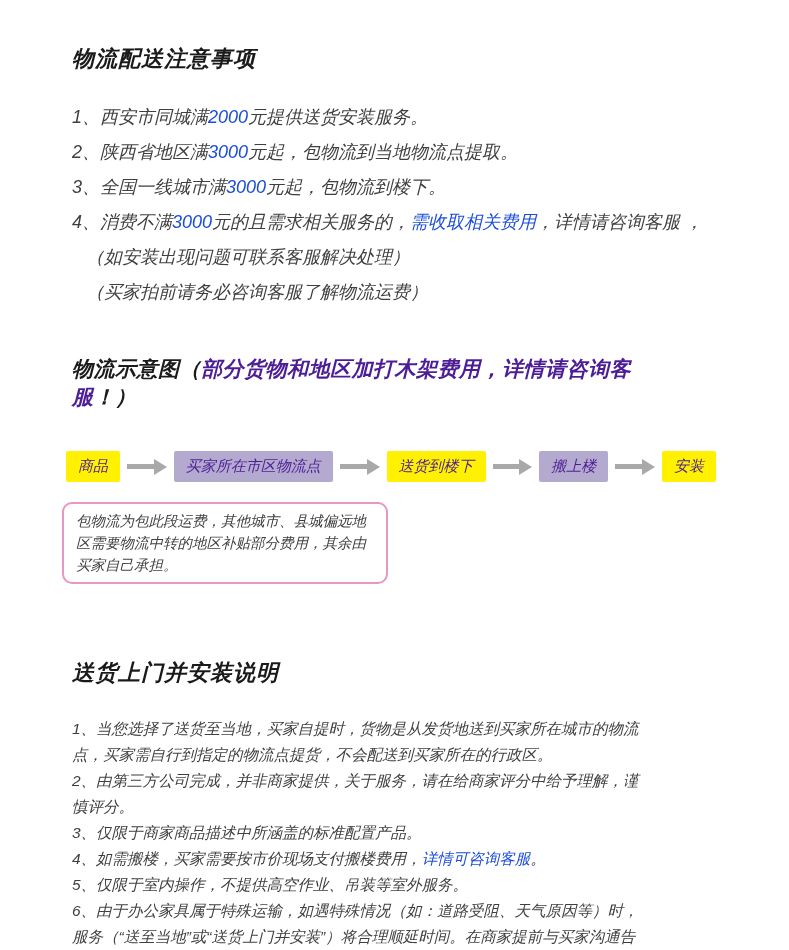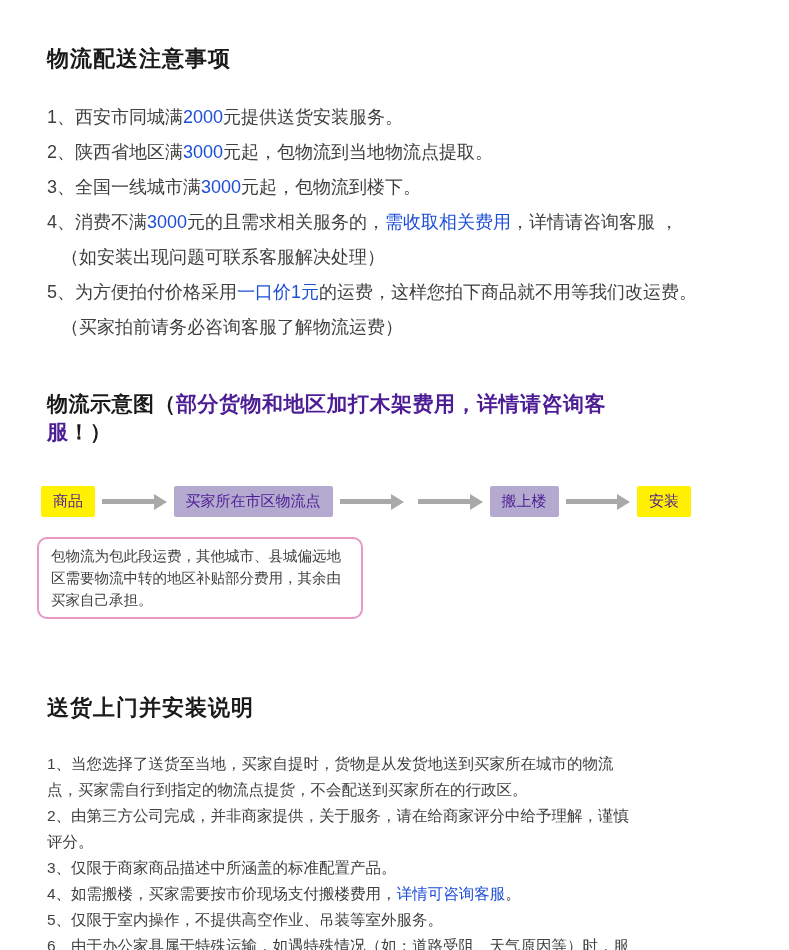--- a/index.html
+++ b/index.html
@@ -7,22 +7,23 @@
   body {
     width: 789px;
     height: 950px;
     overflow: hidden;
     font-family: "Liberation Sans", "DejaVu Sans", sans-serif;
     color: #3f3f3f;
   }
   .page {
     width: 674px;
     height: 950px;
-    padding: 44px 30px 0 47px;
+    padding: 44px 30px 0 72px;
     background: #ffffff;
+    font-style: italic;
   }
   h1.sec-title {
     font-size: 22px;
     font-weight: bold;
     color: #1a1a1a;
     letter-spacing: 1px;
   }
   
   .notice-list { margin-top: 26px; }
   .notice-list p {
@@ -110,37 +111,37 @@
 <div class="page">
 
   <h1 class="sec-title">物流配送注意事项</h1>
 
   <div class="notice-list">
     <p><span>1、西安市同城满</span><span class="red">2000</span><span>元提供送货安装服务。</span></p>
     <p><span>2、陕西省地区满</span><span class="red">3000</span><span>元起，包物流到当地物流点提取。</span></p>
     <p><span>3、全国一线城市满</span><span class="red">3000</span><span>元起，包物流到楼下。</span></p>
     <p><span>4、消费不满</span><span class="red">3000</span><span>元的且需求相关服务的，</span><span class="red">需收取相关费用</span><span>，详情请咨询客服 ，</span></p>
     <p class="cont"><span>（如安装出现问题可联系客服解决处理）</span></p>
-    <p><span>5、为方便拍付价格采用</span><span class="red">一口价1元</span><span>的运费，这样您拍下商品就不用等我们改运费。</span></p>
     <p class="cont"><span>（买家拍前请务必咨询客服了解物流运费）</span></p>
   </div>
 
   <h2 class="diagram-title"><span>物流示意图（</span><span class="red">部分货物和地区加打木架费用，详情请咨询客服</span><span>！）</span></h2>
 
   <div class="flow-row">
     <div class="flow-step yellow">商品</div>
     <div class="arrow">
         <div class="shaft"></div>
         <div class="head"></div>
       </div>
     <div class="flow-step purple">买家所在市区物流点</div>
     <div class="arrow">
         <div class="shaft"></div>
         <div class="head"></div>
       </div>
+    <div class="flow-step yellow">送货到楼下</div>
     <div class="arrow">
         <div class="shaft"></div>
         <div class="head"></div>
       </div>
     <div class="flow-step purple">搬上楼</div>
     <div class="arrow">
         <div class="shaft"></div>
         <div class="head"></div>
       </div>
     <div class="flow-step yellow">安装</div>

